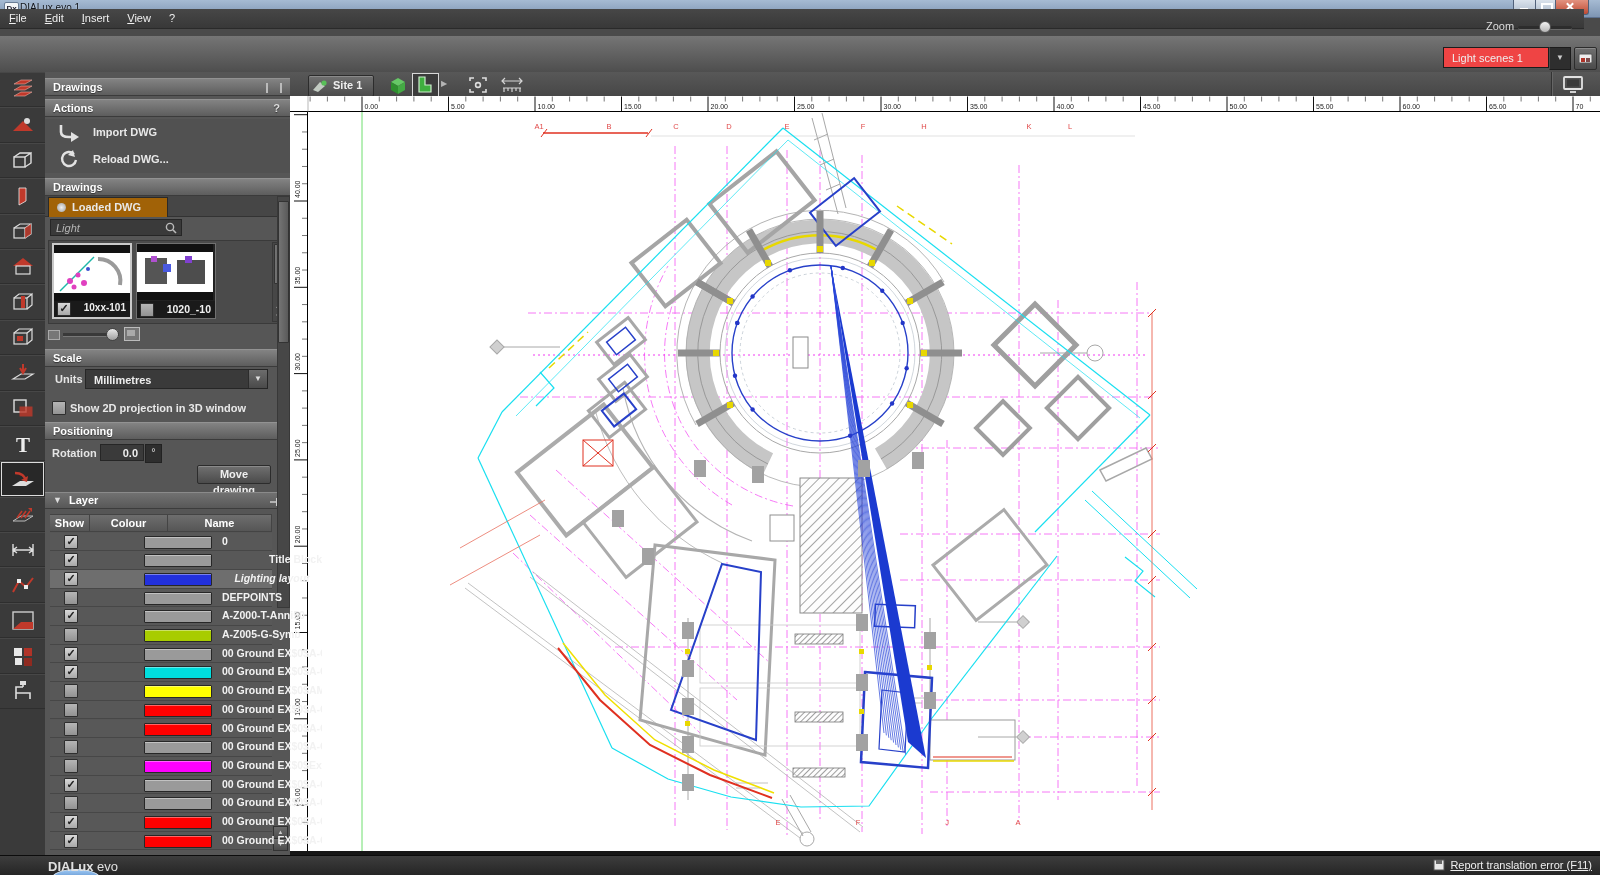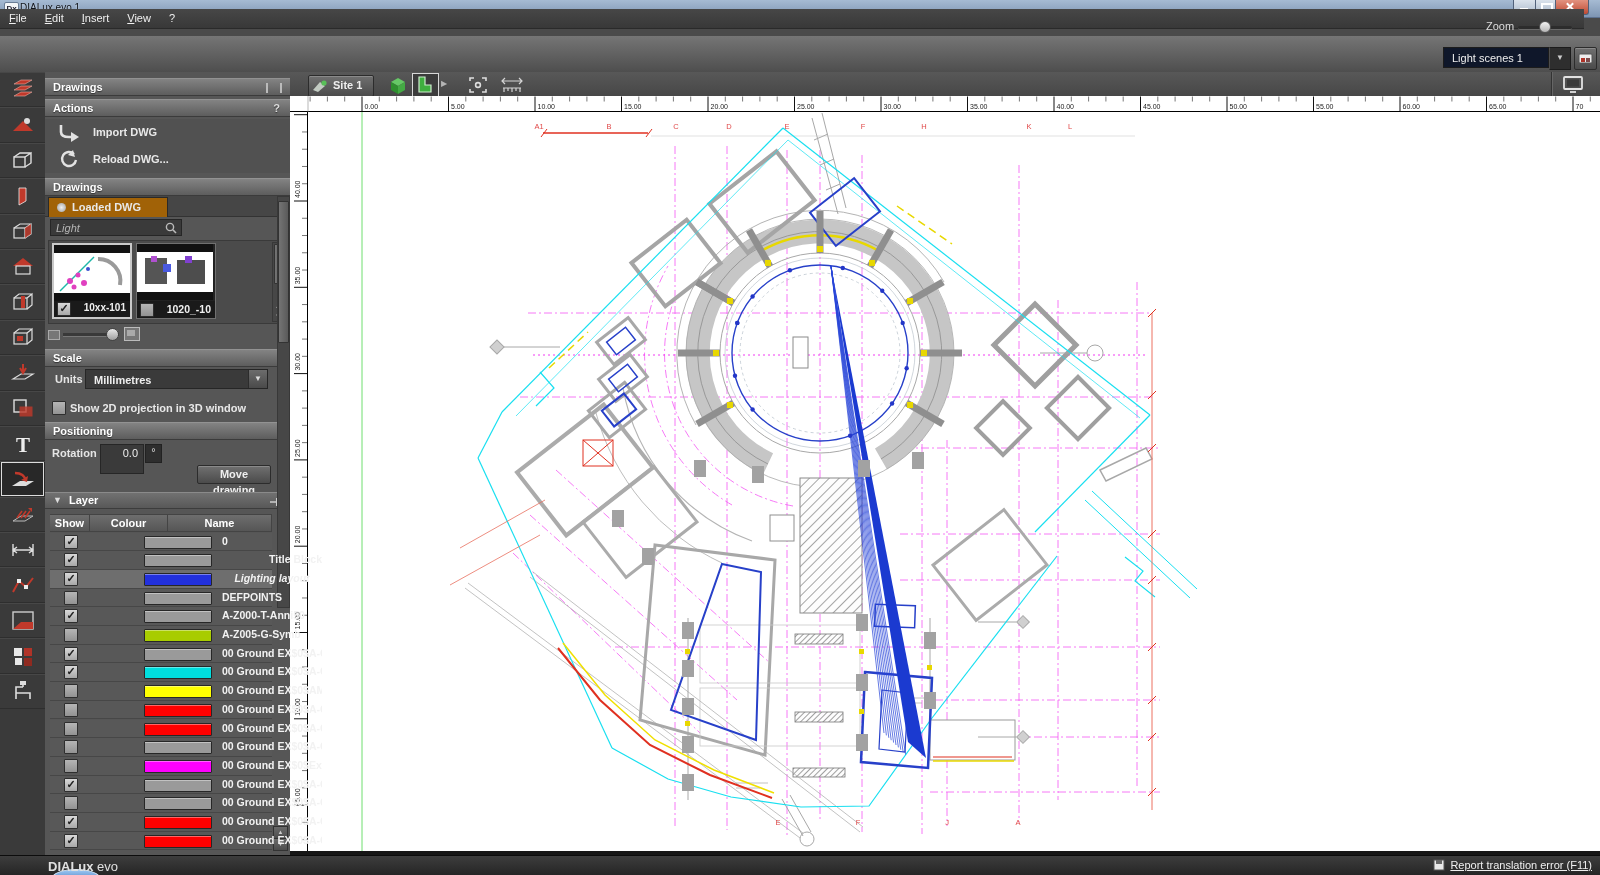--- a/index.html
+++ b/index.html
@@ -27,21 +27,21 @@
             background:linear-gradient(#f2f2f2,#b5b5b5);border:1px solid #555;}
   
   #toolbar{left:0;top:36px;width:1600px;height:36px;background:linear-gradient(#757575,#4e4e4e);
            border-bottom:1px solid #303030;}
   .tbicon{top:44px;width:20px;height:20px;}
   .tab{position:absolute;top:36px;height:36px;display:flex;align-items:center;gap:6px;padding:0 10px;box-sizing:border-box;
        color:#ededed;font-weight:bold;}
   .tab.active{background:linear-gradient(#2c2c2c,#353535);border:1px solid #1f1f1f;border-top:none;
               box-shadow:inset 0 0 6px #111;}
   
-  #lightscenes{left:1443px;top:47px;width:106px;height:21px;background:#0f172a;border:1px solid #1c1c1c;
+  #lightscenes{left:1443px;top:47px;width:106px;height:21px;background:#ef4444;border:1px solid #1c1c1c;
                color:#eee;line-height:21px;padding-left:8px;box-sizing:border-box;}
   #lightscenes-arrow{left:1549px;top:47px;width:20px;height:21px;background:#2e2e2e;border:1px solid #1c1c1c;
                border-left:1px solid #4c4c4c;color:#ccc;text-align:center;line-height:20px;font-size:8px;}
   .btn{background:linear-gradient(#707070,#4b4b4b);border:1px solid #2c2c2c;border-radius:2px;
        color:#efefef;font-weight:bold;text-align:center;box-shadow:inset 0 1px 0 #8a8a8a;}
   
   #toolstrip{left:0;top:72px;width:45px;height:783px;background:#3a3a3a;border-right:1px solid #2a2a2a;}
   .tool-cell{position:relative;width:45px;height:35.4px;box-sizing:border-box;border-bottom:1px solid #2e2e2e;
              border-top:1px solid #474747;display:flex;align-items:center;justify-content:center;}
   .tool-cell.sel{background:#282828;outline:1px solid #dcdcdc;outline-offset:-2px;}
@@ -445,21 +445,21 @@
   <div class="abs" style="left:55px;top:373px;color:#e5e5e5;font-weight:bold;">Units</div>
   <div class="abs dfield" style="left:85px;top:369px;width:183px;height:20px;">
     <span style="position:absolute;left:8px;top:4px;font-weight:bold;">Millimetres</span>
     <span style="position:absolute;right:0;top:0;width:18px;height:18px;background:linear-gradient(#6c6c6c,#4a4a4a);border-left:1px solid #2c2c2c;color:#ddd;font-size:8px;text-align:center;line-height:18px;">▼</span>
   </div>
   <div class="cb off" style="left:52px;top:401px;"></div>
   <div class="abs" style="left:70px;top:402px;font-weight:bold;color:#e8e8e8;">Show 2D projection in 3D window</div>
 
   <div class="hdr" style="top:422px;"><span>Positioning</span></div>
   <div class="abs" style="left:52px;top:447px;color:#e5e5e5;font-weight:bold;">Rotation</div>
-  <div class="abs dfield" style="left:100px;top:444px;width:44px;height:30px;text-align:right;padding:2px 5px 0 0;font-weight:normal;">0.0</div>
+  <div class="abs dfield" style="left:100px;top:444px;width:44px;height:17px;text-align:right;padding:2px 5px 0 0;font-weight:bold;">0.0</div>
   <div class="abs" style="left:145px;top:444px;width:15px;height:17px;background:#2e2e2e;border:1px solid #222;color:#ddd;text-align:center;line-height:15px;">°</div>
   <div class="abs btn" style="left:197px;top:465px;width:72px;height:17px;line-height:16px;">Move drawing</div>
 
   <div class="abs" style="left:45px;top:492px;width:245px;height:17px;background:linear-gradient(#717171,#585858);border-top:1px solid #8a8a8a;border-bottom:1px solid #3c3c3c;box-sizing:border-box;">
     <span style="position:absolute;left:8px;top:2px;color:#ddd;font-size:9px;">▼</span>
     <span style="position:absolute;left:24px;top:1px;font-weight:bold;color:#fff;">Layer</span>
     <svg width="14" height="12" viewBox="0 0 14 12" style="position:absolute;right:6px;top:3px;">
       <line x1="0" y1="6" x2="6" y2="6" stroke="#ccc" stroke-width="1.5"></line>
         <rect x="6" y="2" width="6" height="8" fill="#ccc"></rect>
       </svg>

